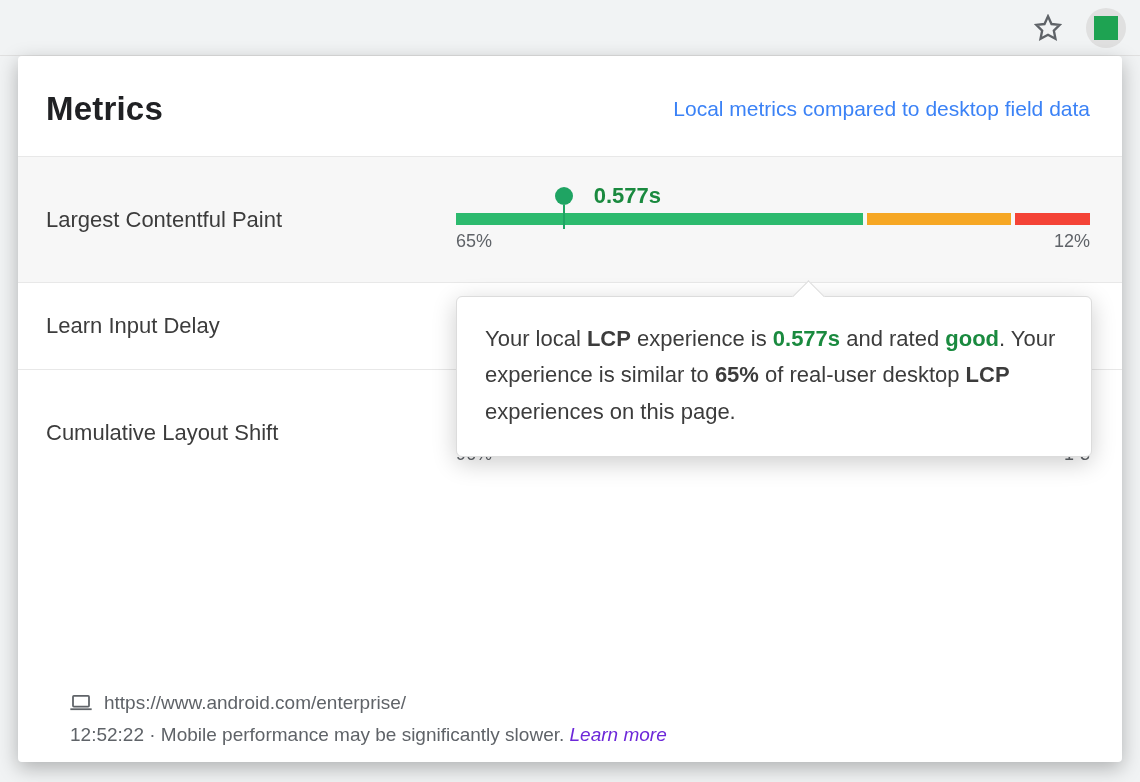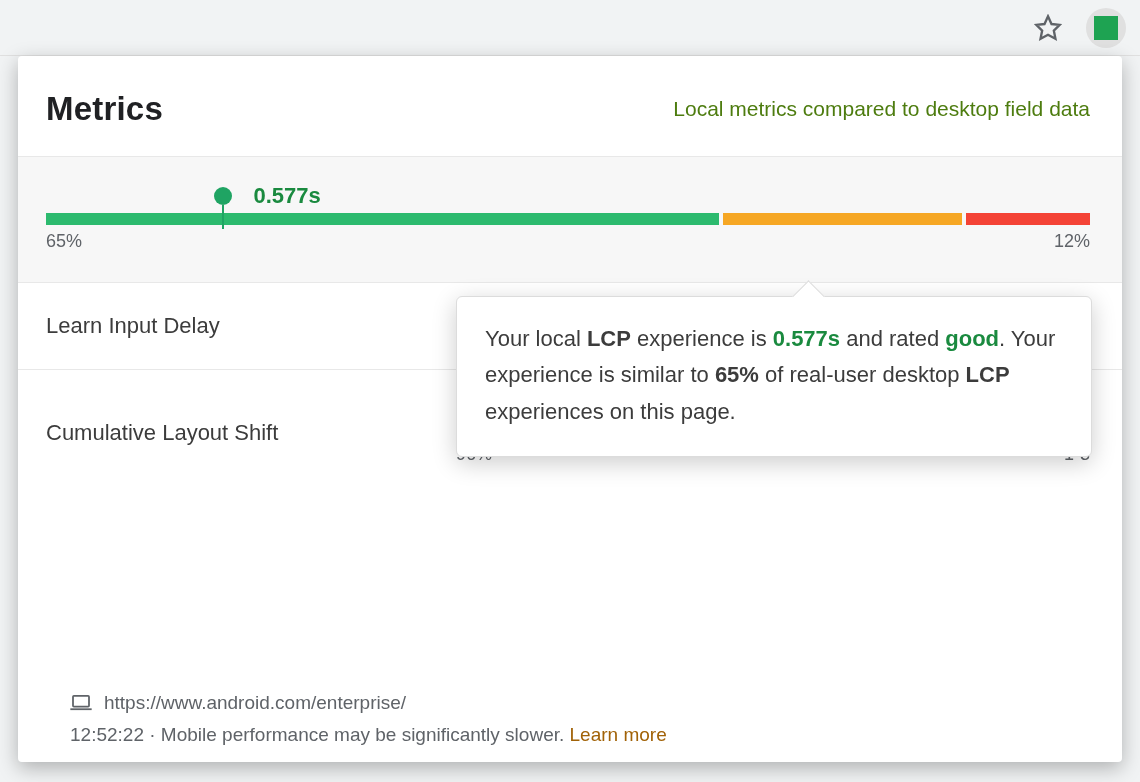--- a/index.html
+++ b/index.html
@@ -10,21 +10,21 @@
   .star{width:28px;height:28px;stroke:#5f6368;fill:none;stroke-width:2;margin-right:24px;}
   .ext-badge{width:40px;height:40px;border-radius:50%;background:#e0e0e0;display:flex;
     align-items:center;justify-content:center;}
   .ext-badge span{width:24px;height:24px;background:#1ea352;}
   
   .panel{position:absolute;left:18px;top:56px;right:18px;bottom:20px;background:#fff;
     box-shadow:0 6px 20px rgba(0,0,0,.28);border-radius:4px;}
   .header{display:flex;align-items:center;justify-content:space-between;
     padding:34px 32px 28px 28px;text-align:right;}
   h1{margin:0;font-size:33px;font-weight:600;letter-spacing:.2px;color:#202124;}
-  .subtitle{color:#4d7c0f;font-size:21px;}
+  .subtitle{color:#3b82f6;font-size:21px;}
   
   .row{display:flex;align-items:center;padding:30px 32px 30px 28px;border-top:1px solid #e8e8e8;}
   .row.active{background:#f7f7f7;}
   .metric-name{flex:0 0 410px;font-size:22px;color:#3c3c3c;}
   .metric-vis{flex:1;position:relative;}
   .bar-track{display:flex;height:12px;gap:4px;margin-top:26px;}
   .seg{height:12px;}
   .green{background:#2cba6e;}
   .orange{background:#f6a724;}
   .red{background:#f44336;}
@@ -44,21 +44,21 @@
     font-size:22px;line-height:1.65;color:#3c3c3c;box-sizing:border-box;z-index:20;}
   .tooltip::before{content:"";position:absolute;top:-12px;left:340px;width:22px;height:22px;
     background:#fff;border-left:1px solid #dcdcdc;border-top:1px solid #dcdcdc;transform:rotate(45deg);}
   .tooltip b{font-weight:700;}
   .tt-good{color:#1a8a3f;font-weight:700;}
   
   .footer{position:absolute;left:40px;right:32px;bottom:16px;margin-left:12px;}
   .url-line{display:flex;align-items:center;color:#5f6368;font-size:19px;margin-bottom:10px;}
   .laptop{width:22px;height:16px;margin-right:12px;stroke:#5f6368;fill:none;stroke-width:2;}
   .note-line{color:#5f6368;font-size:19px;}
-  .note-line a{color:#a16207;text-decoration:none;}
+  .note-line a{color:#6d28d9;text-decoration:none;font-style:italic;}
 </style>
 </head>
 <body>
 
 <div class="chrome-bar">
   <svg class="star" viewBox="0 0 24 24">
     <polygon points="12 2 15 8.6 22 9.3 17 14.2 18.4 21.2 12 17.8 5.6 21.2 7 14.2 2 9.3 9 8.6 12 2"></polygon>
   </svg>
   <div class="ext-badge">
       <span></span>
@@ -66,20 +66,21 @@
 </div>
 
 <div class="panel">
 
   <div class="header">
     <h1>Metrics</h1>
     <div class="subtitle">Local metrics compared to desktop field data</div>
   </div>
 
   <div class="row active">
+    <div class="metric-name">Largest Contentful Paint</div>
     <div class="metric-vis">
       <div class="marker" style="left:17%">
         <div class="dot"></div>
           <div class="stem"></div>
       </div>
       <div class="value" style="left:17%">0.577s</div>
       <div class="bar-track">
         <div class="seg green" style="flex:65"></div>
         <div class="seg orange" style="flex:23"></div>
         <div class="seg red" style="flex:12"></div>

